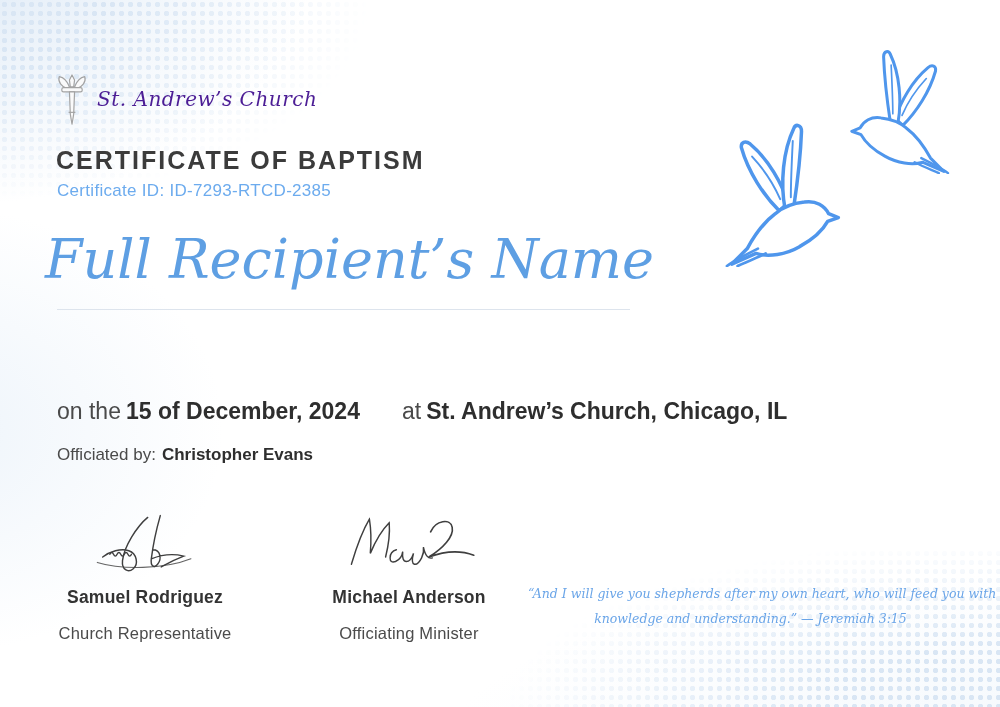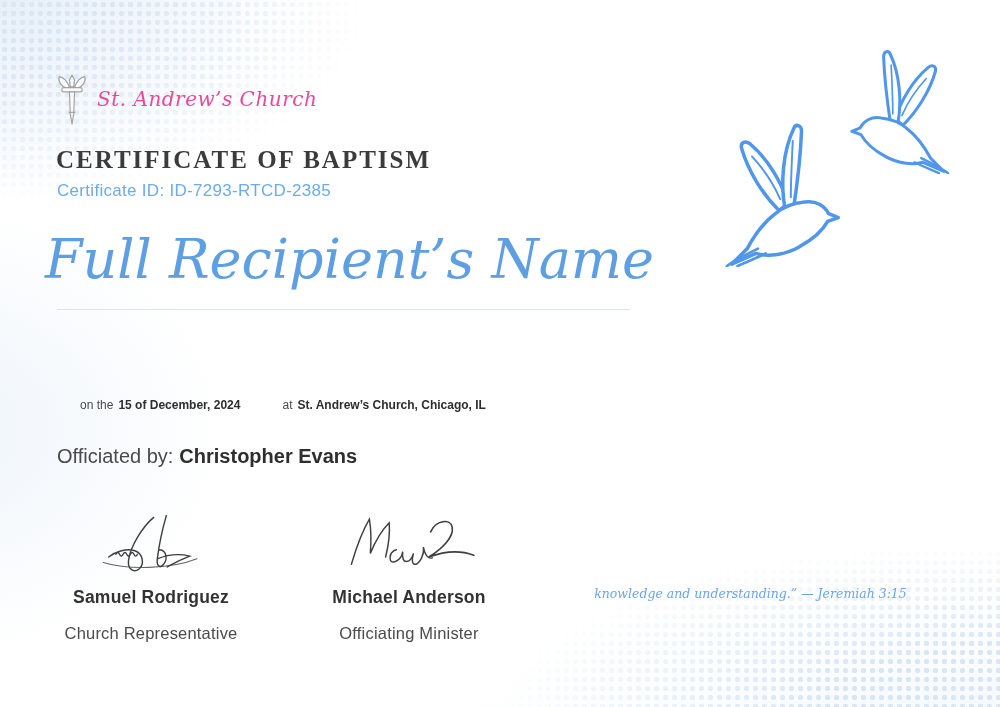--- a/index.html
+++ b/index.html
@@ -30,52 +30,52 @@
     right:0;bottom:0;width:600px;height:158px;
     -webkit-mask-image:radial-gradient(ellipse 620px 210px at 100% 100%, #000 28%, transparent 80%);
             mask-image:radial-gradient(ellipse 620px 210px at 100% 100%, #000 28%, transparent 80%);
   }
   
   .logo{position:absolute;left:55px;top:70px;display:flex;align-items:center;}
   .logo svg{width:34px;height:66px;display:block;}
   .church-name{
     margin-left:8px;margin-top:-8px;
     font-family:"DejaVu Serif",serif;font-style:italic;
-    font-size:20px;color:#ec4899;letter-spacing:.5px;
+    font-size:20px;color:#4c1d95;letter-spacing:.5px;
   }
   
   .title{
     position:absolute;left:56px;top:146px;
-    font-size:25px;font-weight:700;color:#3b3b3b;letter-spacing:2px;font-family:Liberation Serif, serif;
+    font-size:25px;font-weight:700;color:#3b3b3b;letter-spacing:2px;
   }
   .cert-id{
     position:absolute;left:57px;top:181px;
     font-size:17px;color:#6cabee;letter-spacing:.3px;
   }
   
   .recipient{
     position:absolute;left:45px;top:228px;width:590px;
     font-family:"DejaVu Serif",serif;font-style:italic;
     font-size:54px;color:#5e9fe3;white-space:nowrap;
   }
   .name-rule{position:absolute;left:57px;top:309px;width:573px;height:1px;background:#dde4ed;}
   
   .statement{
     position:absolute;left:57px;top:328px;width:655px;
     font-size:18.5px;line-height:26.5px;color:#4a4a4a;
   }
-  .date-line{position:absolute;left:57px;top:398px;font-size:12px;color:#4a4a4a;margin-left:23px;}
-  .officiated{position:absolute;left:57px;top:445px;font-size:20px;color:#4a4a4a;}
+  .date-line{position:absolute;left:57px;top:398px;font-size:23px;color:#4a4a4a;}
+  .officiated{position:absolute;left:57px;top:445px;font-size:17px;color:#4a4a4a;}
   .b{font-weight:700;color:#2e2e2e;}
   .sp-prefix{margin-right:5px;}
   .sp-at{margin-left:42px;margin-right:5px;}
   .sp-label{margin-right:6px;}
   
   .sig-block{position:absolute;top:512px;width:240px;text-align:center;}
-  .sig-block.s1{left:31px;}
+  .sig-block.s1{left:25px;}
   .sig-block.s2{left:289px;}
   .sig-block svg{width:150px;height:72px;display:block;margin:0 auto;}
   .sig-name{font-size:17.5px;font-weight:700;color:#333;margin-top:3px;letter-spacing:.2px;}
   .sig-role{font-size:16.5px;color:#4b4b4b;margin-top:16px;letter-spacing:.2px;}
   
   .quote{
     position:absolute;left:528px;top:581px;width:445px;text-align:center;
     font-family:"DejaVu Serif",serif;font-style:italic;
     font-size:12.5px;line-height:25px;color:#6aa5e8;
   }
@@ -174,16 +174,17 @@
           <path d="M66 42 q-7 2 -7 9 q0 6 6 4 q7 -3 8 -11 q-1 11 4 11 q5 0 8 -9 q-3 11 1 12 q4 1 8 -7 q3 -6 2 -12 q3 14 10 12"></path>
           <path d="M104 22 C110 9 126 7 128 17 C130 27 118 40 102 50 C118 44 136 42 152 48" stroke-width="1.8"></path>
         </g>
       </svg>
     </span>
     <div class="sig-name">Michael Anderson</div>
     <div class="sig-role">Officiating Minister</div>
   </div>
 
   <div class="quote">
+    <div>“And I will give you shepherds after my own heart, who will feed you with</div>
     <div>knowledge and understanding.” — Jeremiah 3:15</div>
   </div>
 
 </div>
 
 </body></html>

